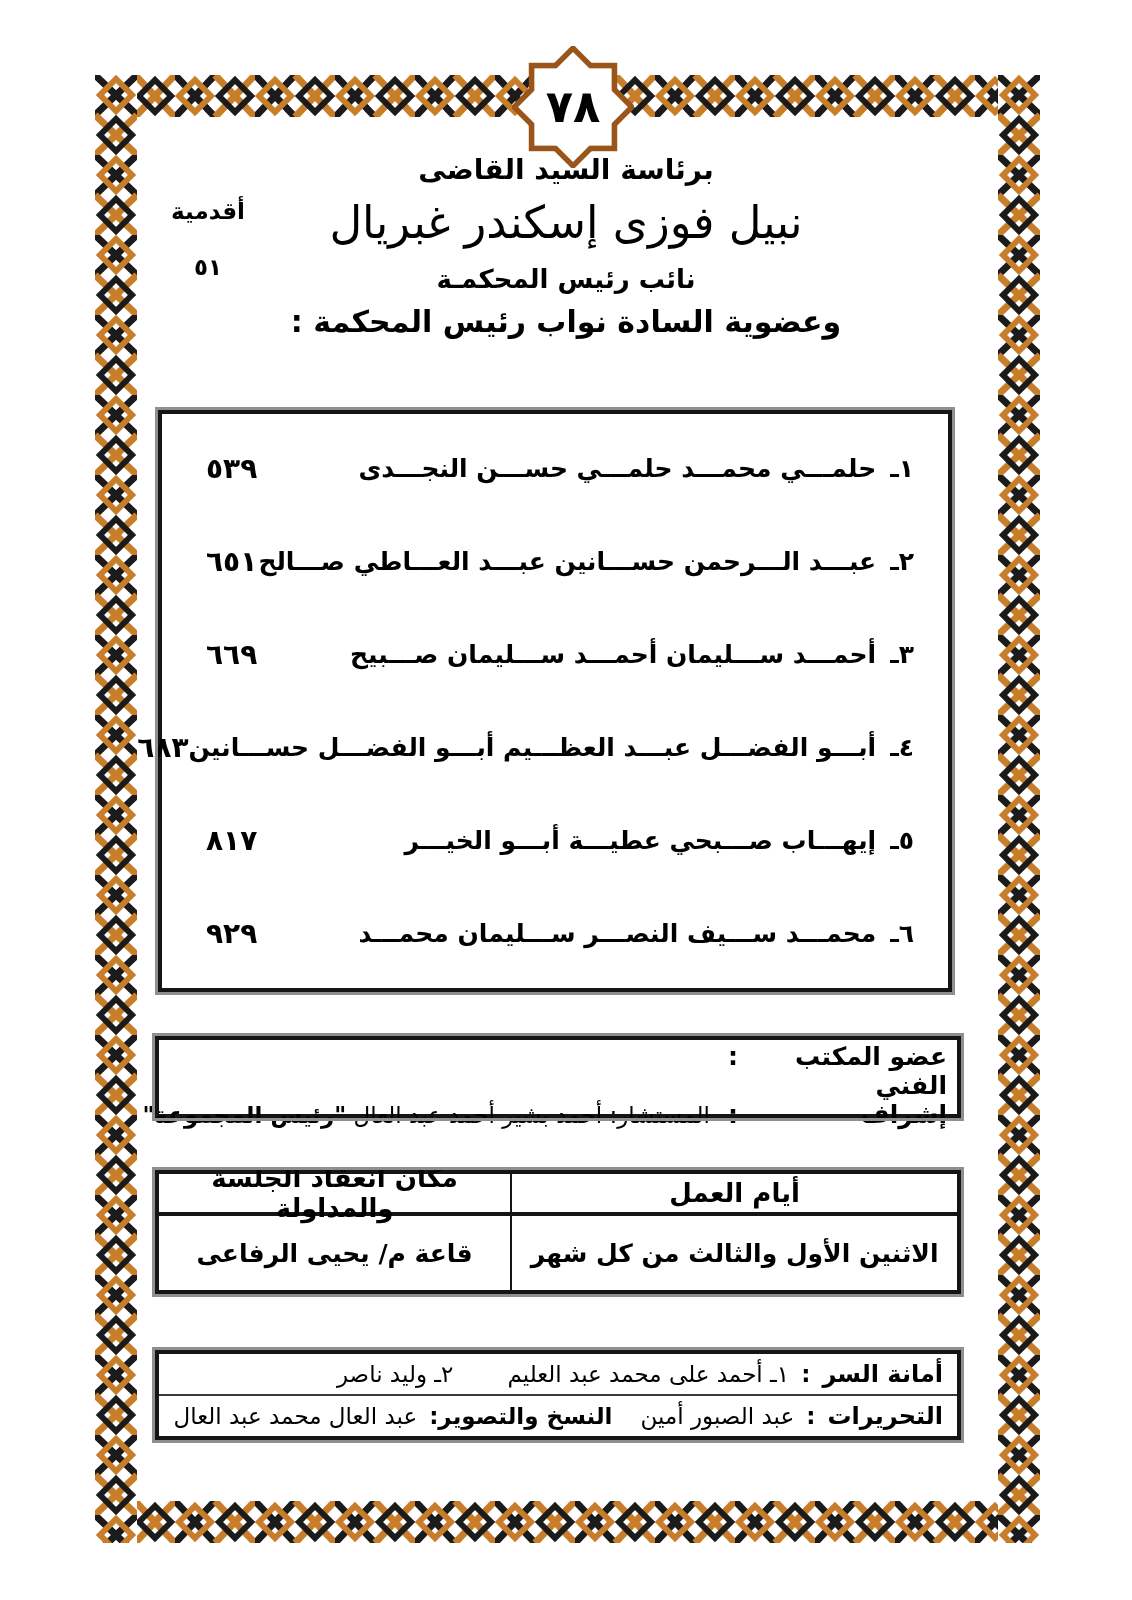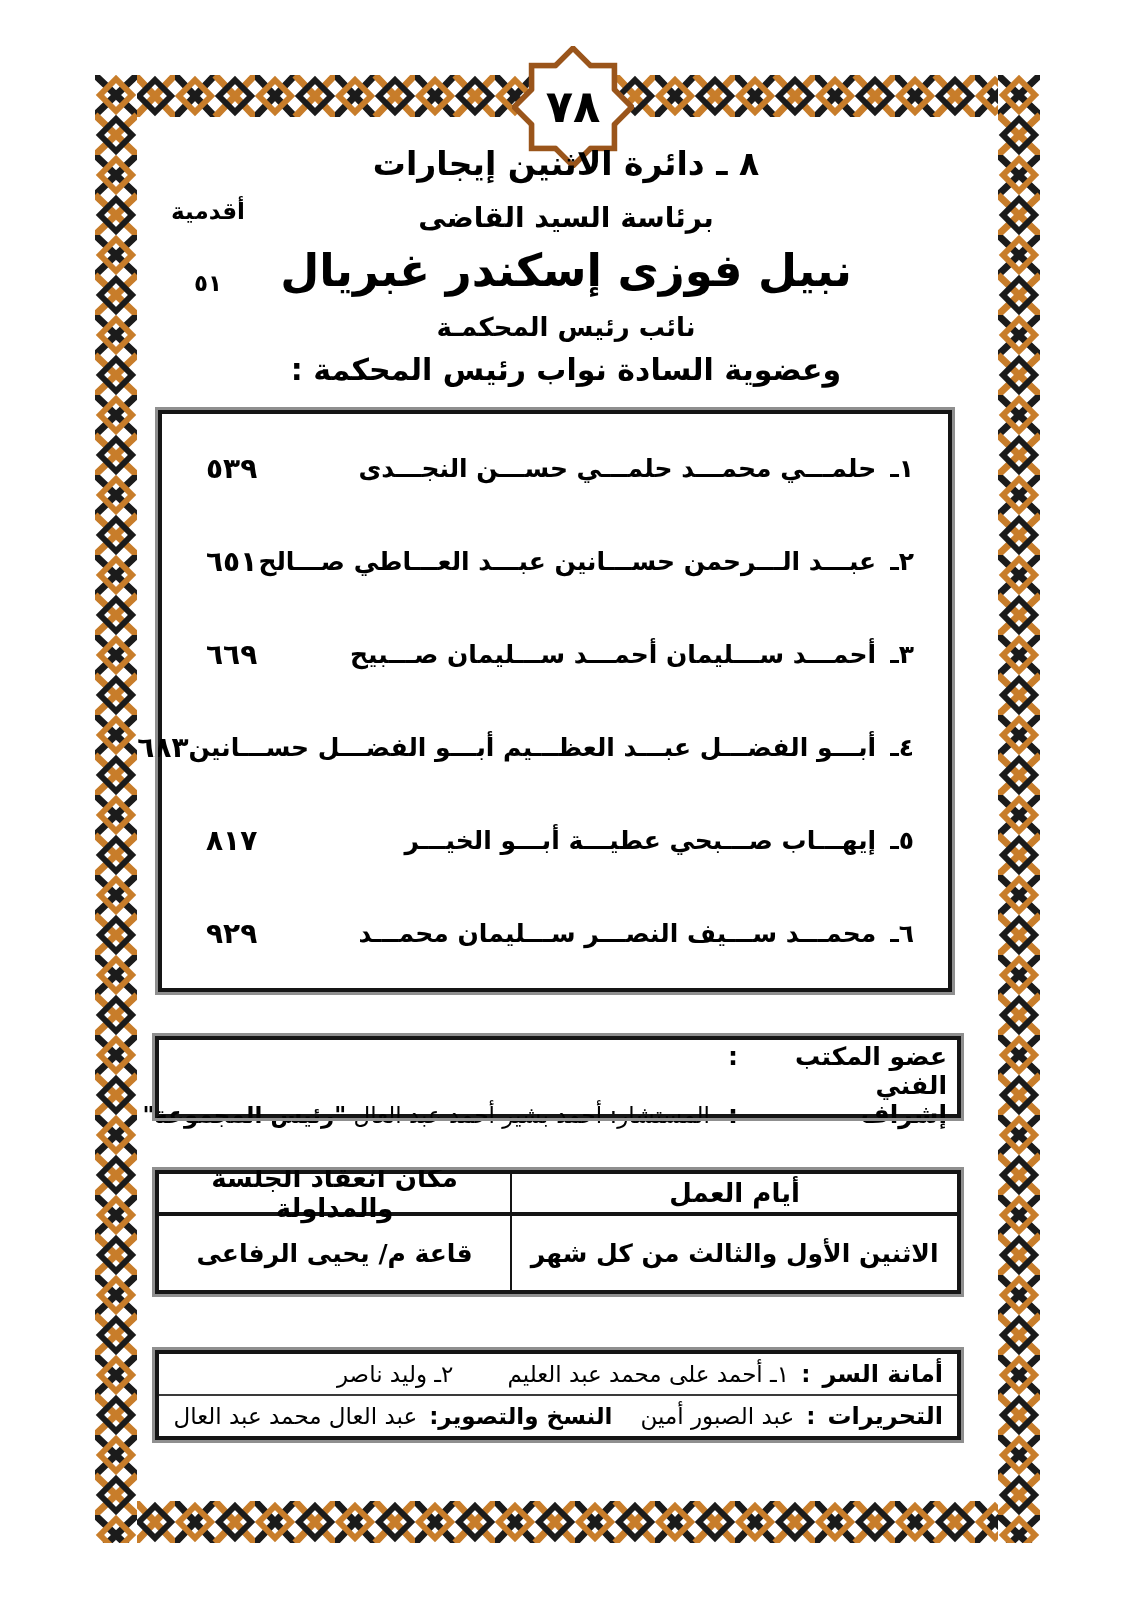--- a/index.html
+++ b/index.html
@@ -7,27 +7,27 @@
     position:relative;width:1132px;height:1600px;background:#fff;
     font-family:"DejaVu Sans",sans-serif;color:#000;overflow:hidden;direction:rtl;
   }
   svg.band{position:absolute;display:block;}
   svg.star{position:absolute;left:512px;top:46px;width:122px;height:122px;}
 
   
   .hdr{position:absolute;left:135px;top:140px;width:862px;text-align:center;}
   .hdr .l1{font-size:33px;font-weight:bold;line-height:48px;}
   .hdr .l2{font-size:28px;font-weight:bold;line-height:40px;margin-top:10px;}
-  .hdr .l3{font-size:45px;font-weight:bold;line-height:62px;margin-top:2px;}
+  .hdr .l3{font-size:45px;font-weight:normal;line-height:62px;margin-top:2px;}
   .hdr .l4{font-size:26px;font-weight:bold;line-height:38px;margin-top:6px;}
   .hdr .l5{font-size:30px;font-weight:bold;line-height:44px;margin-top:2px;}
 
   .seniority{position:absolute;left:166px;top:198px;width:84px;text-align:center;}
   .seniority .lab{font-size:23px;font-weight:bold;}
-  .seniority .val{font-size:23px;font-weight:bold;margin-top:46px;}
+  .seniority .val{font-size:23px;font-weight:bold;margin-top:30px;}
 
   
   .box{position:absolute;background:#fff;border:4px solid #151515;outline:3px solid #8f8f8f;box-sizing:border-box;}
 
   
   .members{left:158px;top:410px;width:794px;height:582px;display:flex;flex-direction:column;justify-content:space-around;padding:8px 0;}
   .member-row{display:flex;justify-content:space-between;align-items:center;padding:0 34px 0 44px;}
   .member-name{display:flex;align-items:baseline;gap:14px;font-size:25px;font-weight:bold;white-space:nowrap;}
   .member-num{font-size:28px;font-weight:bold;}
 
@@ -118,21 +118,20 @@
     <rect x="22" y="22" width="76" height="76" fill="#ffffff"></rect>
     <text x="60" y="75" text-anchor="middle" font-size="44" font-weight="bold" font-family="DejaVu Sans, sans-serif" fill="#000">٧٨</text>
   </svg>
 
   <div class="seniority">
     <div class="lab">أقدمية</div>
     <div class="val">٥١</div>
   </div>
 
   <div class="hdr">
-    <div class="l1">٨ ـ دائرة الاثنين إيجارات</div>
     <div class="l2">برئاسة السيد القاضى</div>
     <div class="l3">نبيل فوزى إسكندر غبريال</div>
     <div class="l4">نائب رئيس المحكمـة</div>
     <div class="l5">وعضوية السادة نواب رئيس المحكمة :</div>
   </div>
 
   <div class="box members">
     <div class="member-row">
       <div class="member-name">
           <span>١ـ</span>

